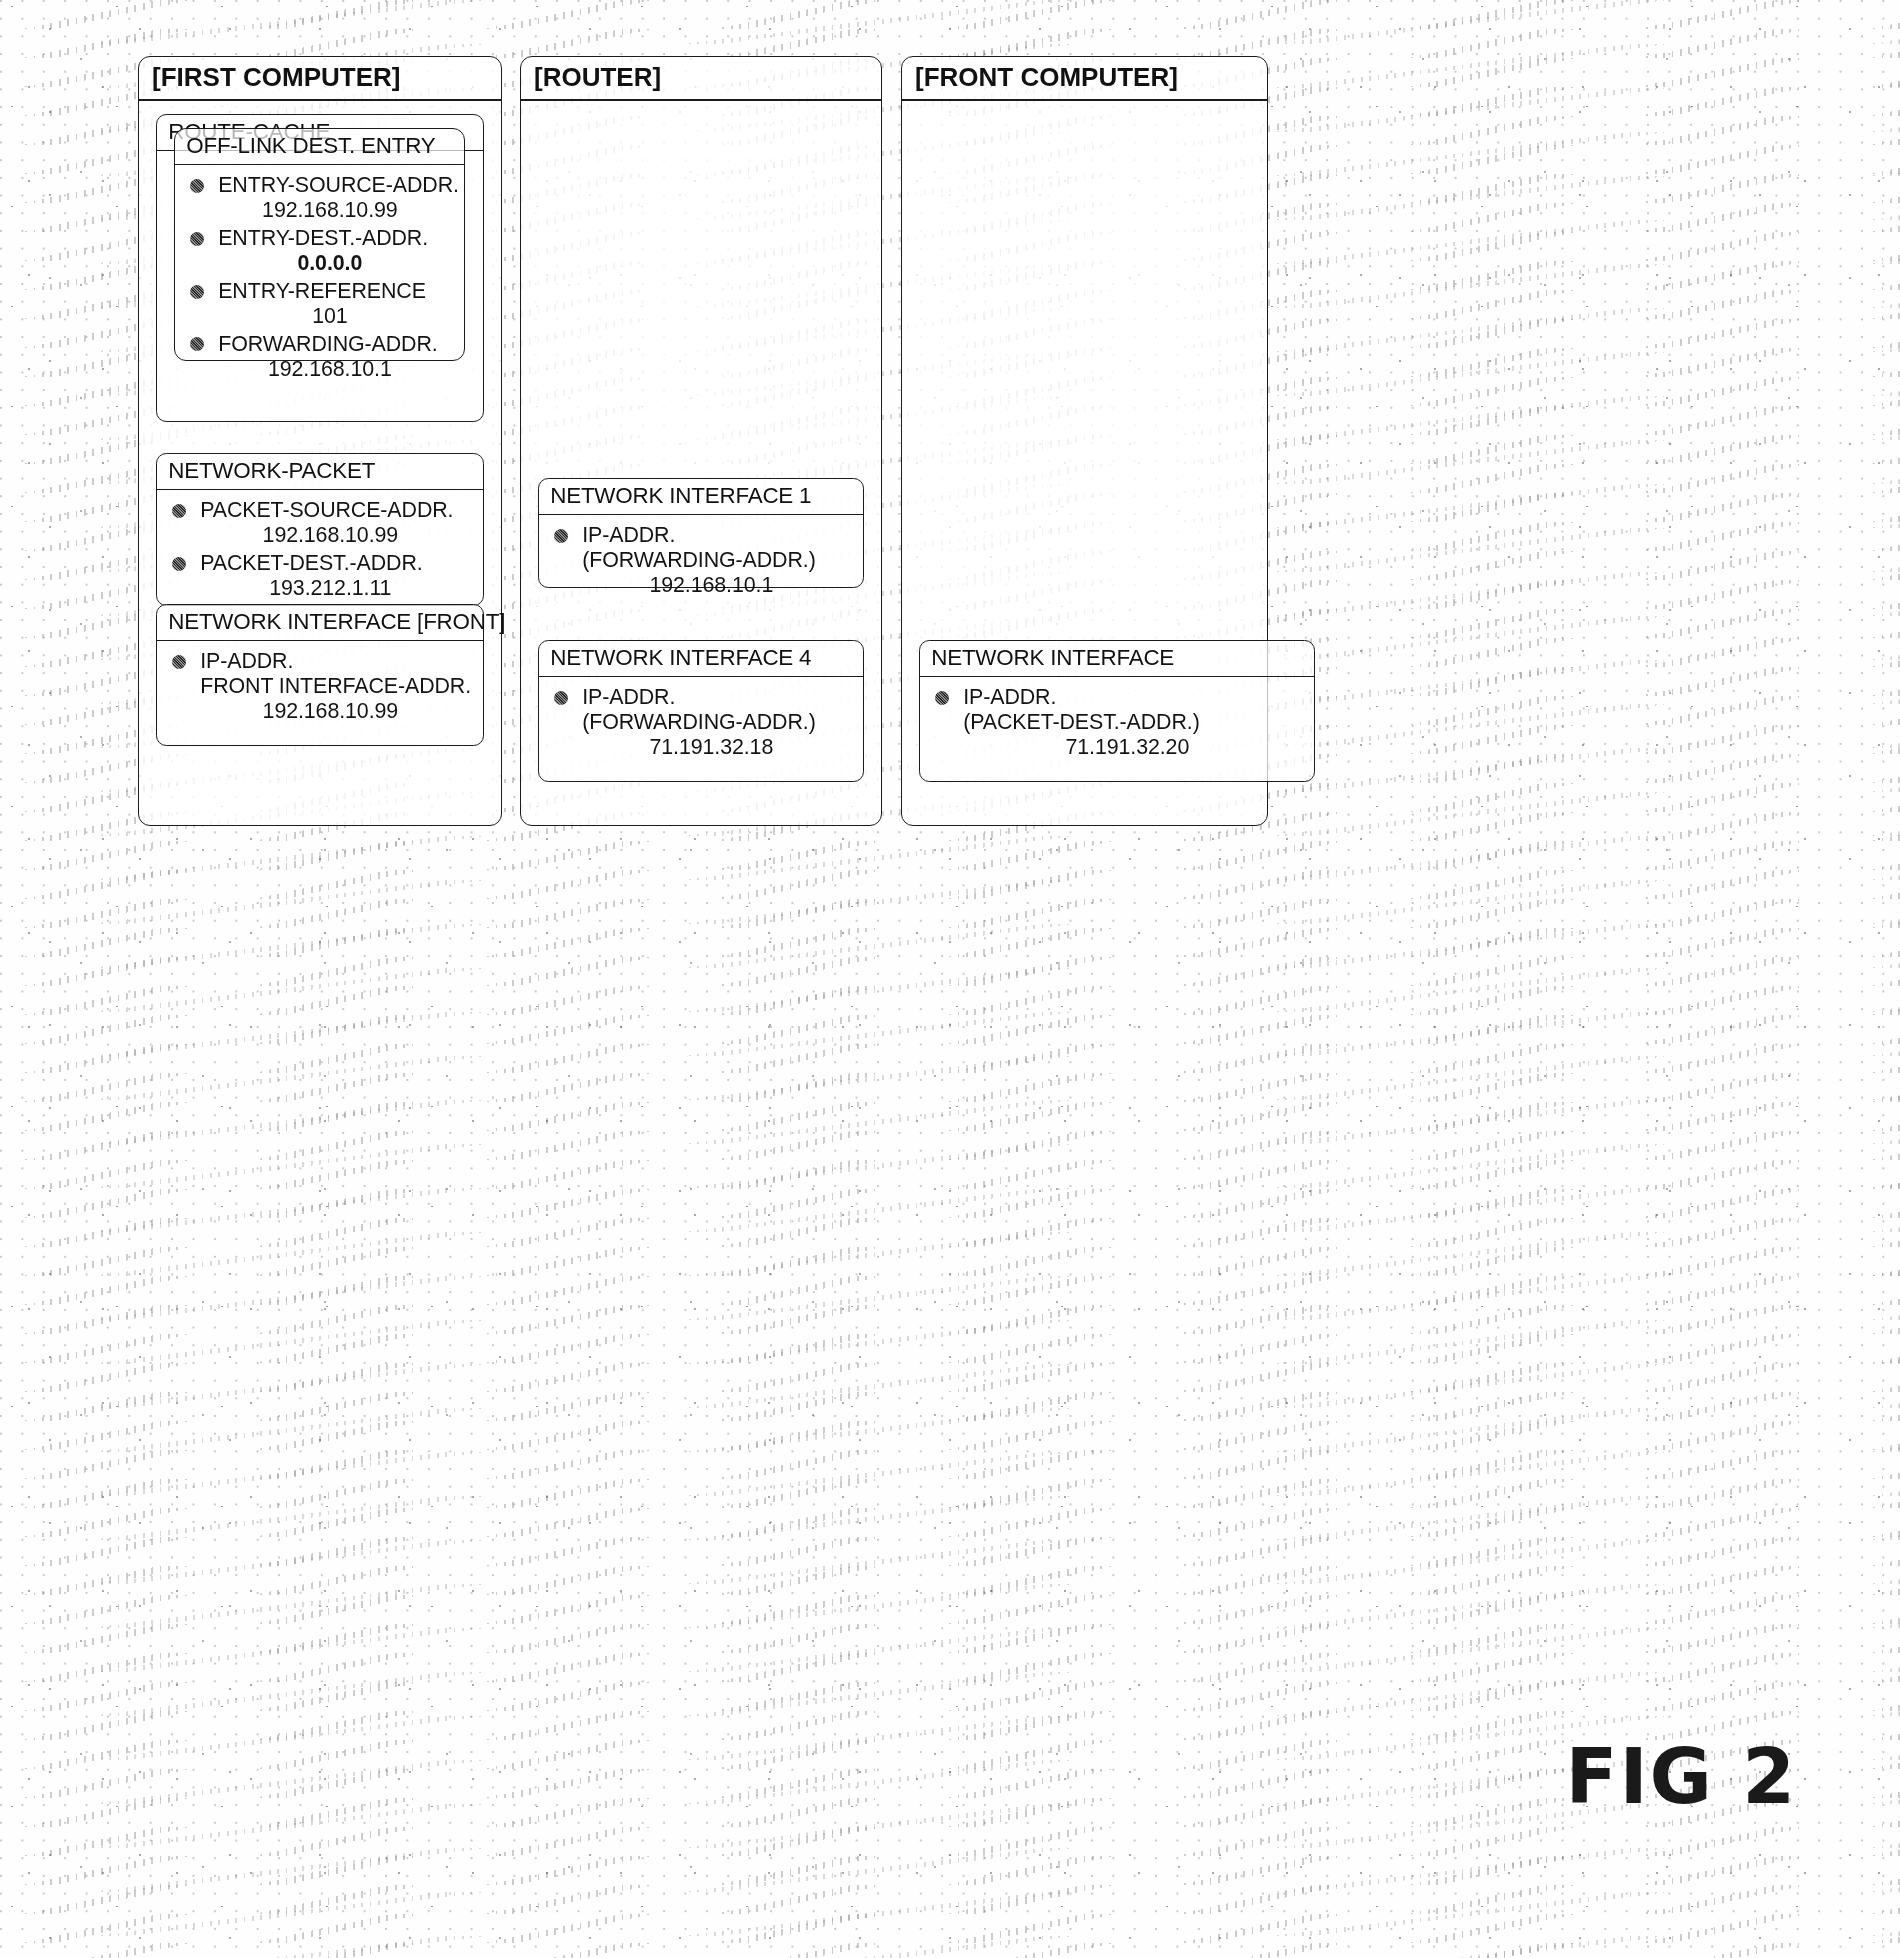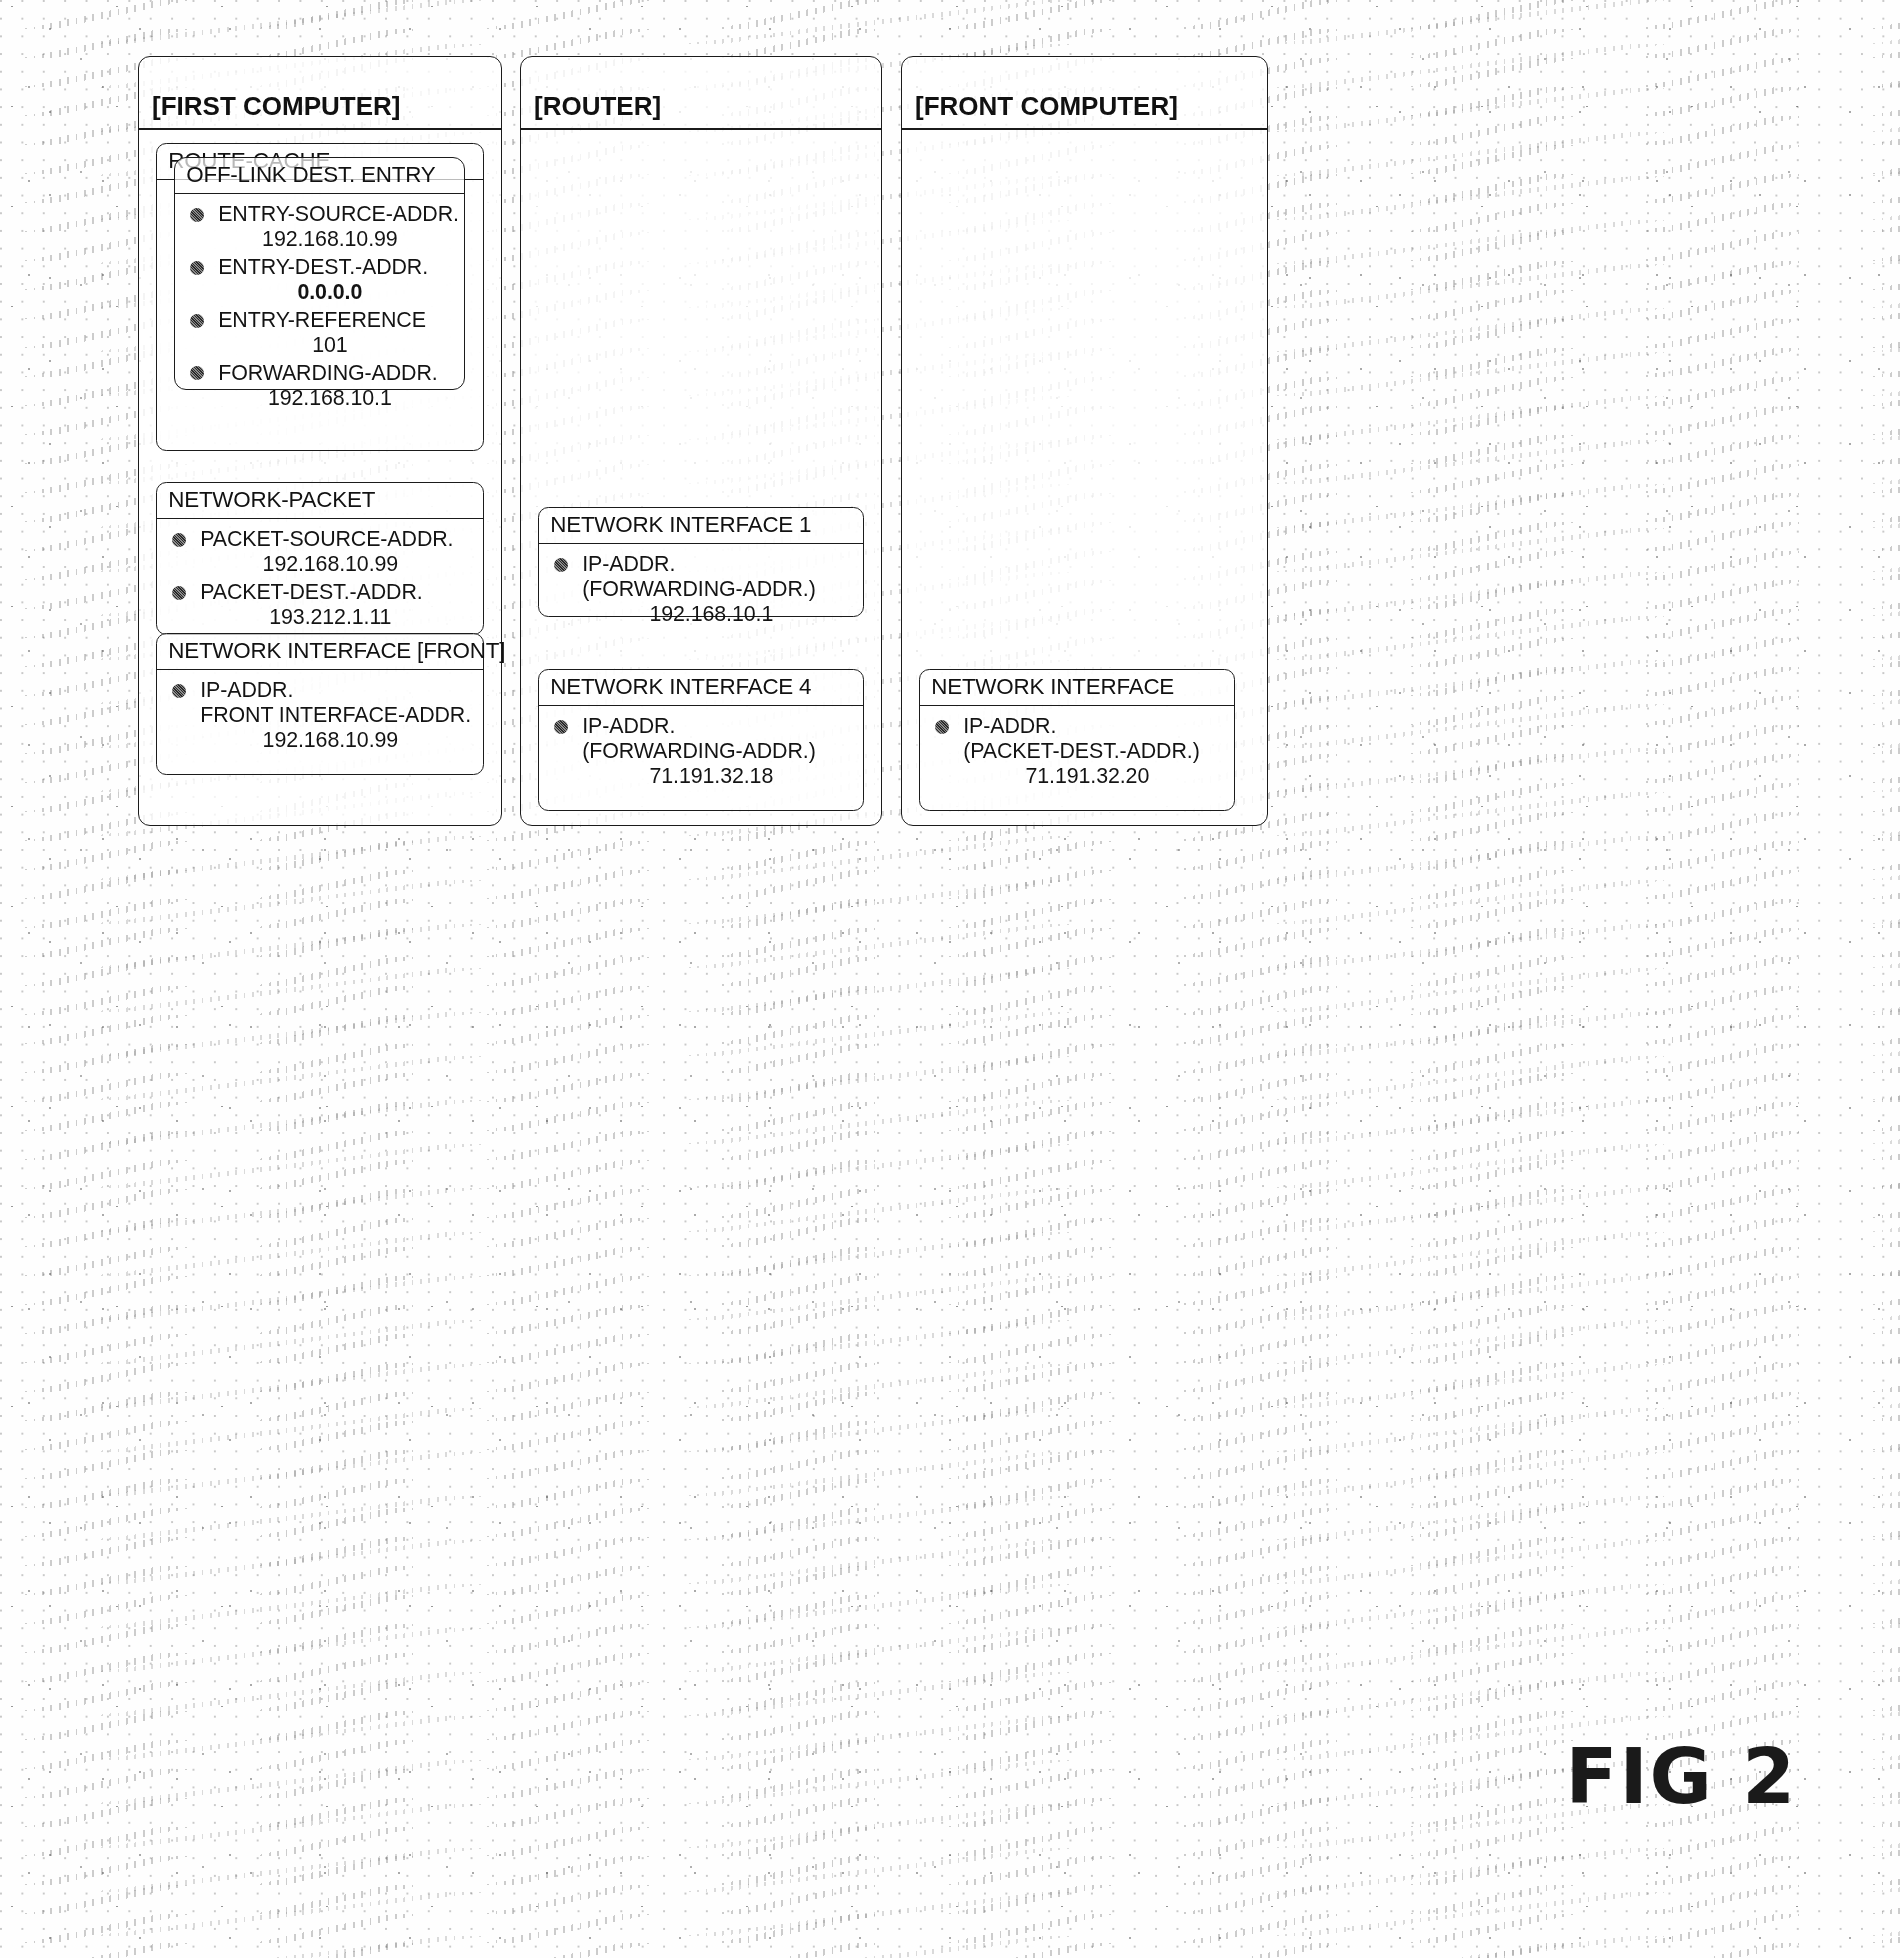--- a/index.html
+++ b/index.html
@@ -86,21 +86,20 @@
     line-height: 1.05;
     color: #111;
     letter-spacing: -0.2px;
     white-space: nowrap;
   }
 
   .panel-title.bold {
     font-weight: bold;
     font-size: 26px;
     letter-spacing: 0px;
-    margin-top: 29px;
   }
 
   .panel-body {
     position: relative;
     box-sizing: border-box;
   }
 
   
   #first-computer  { left: 138px;  top: 56px;  width: 364px;  height: 770px; }
   #router          { left: 520px;  top: 56px;  width: 362px;  height: 770px; }
@@ -289,21 +288,21 @@
       </div>
 
     </div>
   </div>
 
   <div class="panel" id="second-computer">
     <div class="panel-title bold">[FRONT COMPUTER]</div>
 
     <div class="panel-body">
 
-      <div class="card" style="left:17px; top:539px; width:316px; height:142px;">
+      <div class="card" style="left:17px; top:539px; width:396px; height:142px;">
         <div class="panel-title">NETWORK INTERFACE</div>
         <ul class="attr-list">
           <li class="attr-item">
             <span class="bullet"></span>
             <span class="attr-label">IP-ADDR.</span>
             <span class="attr-sub">(PACKET-DEST.-ADDR.)</span>
             <span class="attr-value">71.191.32.20</span>
           </li>
         </ul>
       </div>

